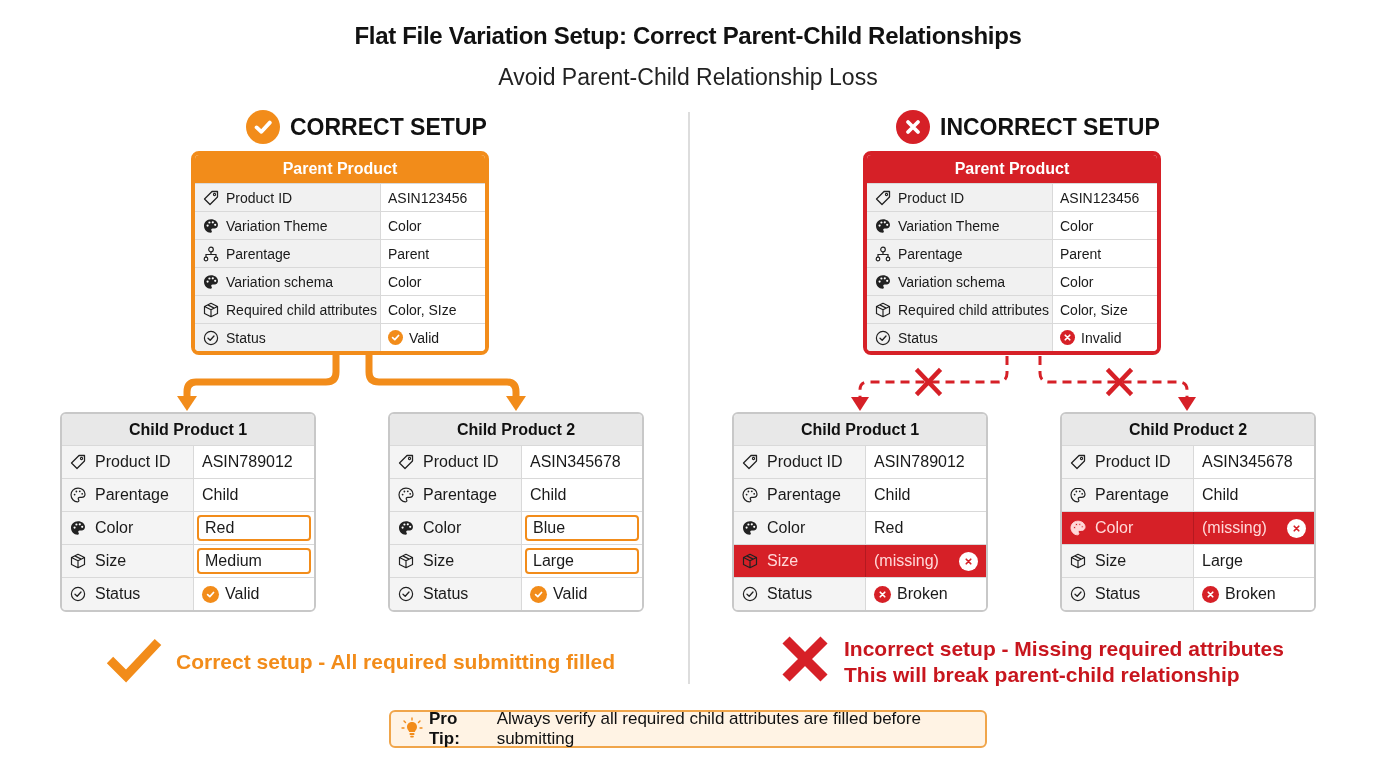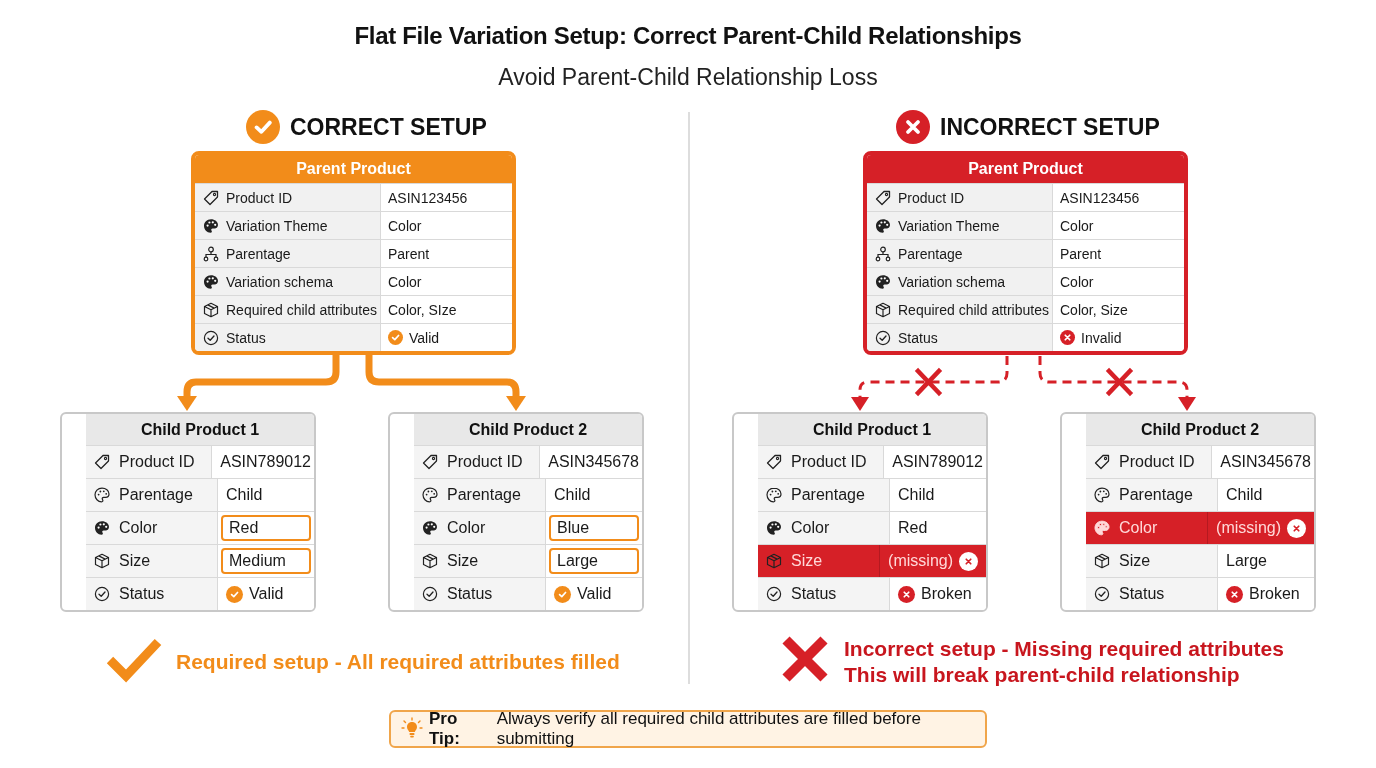--- a/index.html
+++ b/index.html
@@ -29,42 +29,42 @@
     font-size: 23px; font-weight: bold; color: #111;
   }
   .badge-circle {
     width: 34px; height: 34px; border-radius: 50%;
     display: flex; align-items: center; justify-content: center;
   }
   .badge-circle svg { width: 20px; height: 20px; }
 
   
   .parent {
-    position: absolute; top: 151px; width: 325px;
+    position: absolute; top: 151px; width: 298px;
     border: 4px solid; border-radius: 8px; overflow: hidden; background: #fff;
   }
   .parent .phead {
     height: 28px; color: #fff; font-weight: bold; font-size: 16px;
     display: flex; align-items: center; justify-content: center;
   }
   .row { display: flex; height: 28px; border-top: 1px solid #d9d9d9; font-size: 14px; }
   .row .k {
     width: 186px; background: #f1f1f1; display: flex; align-items: center;
     padding-left: 8px; gap: 7px; border-right: 1px solid #d9d9d9;
   }
   .row .v { flex: 1; display: flex; align-items: center; padding-left: 7px; gap: 6px; background: #fff; }
   .ico { width: 16px; height: 16px; flex: none; display: inline-flex; }
   .ico svg { width: 16px; height: 16px; }
   .mini { width: 15px; height: 15px; border-radius: 50%; display: inline-flex; align-items: center; justify-content: center; flex: none; }
   .mini svg { width: 9px; height: 9px; }
 
   
   .child {
     position: absolute; top: 412px; width: 256px;
-    border: 2px solid #c8c8c8; border-radius: 6px; overflow: hidden; background: #fff; padding-left: 24px;
+    border: 2px solid #c8c8c8; border-radius: 6px; overflow: hidden; background: #fff;
   }
   .child .chead {
     height: 31px; background: #e8e8e8; font-weight: bold; font-size: 16px;
     display: flex; align-items: center; justify-content: center; color: #111;
   }
   .child .row { height: 33px; font-size: 16px; }
   .child .row .k { width: 132px; padding-left: 8px; gap: 9px; background: #f4f4f4; }
   .child .row .v { padding: 3px 3px 3px 8px; }
   .child .row .v.hl { padding: 3px; }
   .hl-box {
@@ -410,21 +410,21 @@
         </span>
         <span>Valid</span>
       </div>
   </div>
 </div>
 
 <div class="summary" style="left:106px; top:634px; color:#f28c1a;">
   <span class="big"><svg viewBox="0 0 56 50">
         <path d="M4 26 L20 42 L52 8" fill="none" stroke="#f28c1a" stroke-width="9" stroke-linejoin="miter"></path>
       </svg></span>
-  <span>Required setup - All required attributes filled</span>
+  <span>Correct setup - All required submitting filled</span>
 </div>
 
 <div class="section-head" style="left:896px;">
   <span class="badge-circle" style="background:#d62027">
       <svg viewBox="0 0 10 10">
         <use href="#i-x"></use>
       </svg>
     </span>
   <span>INCORRECT SETUP</span>
 </div>

